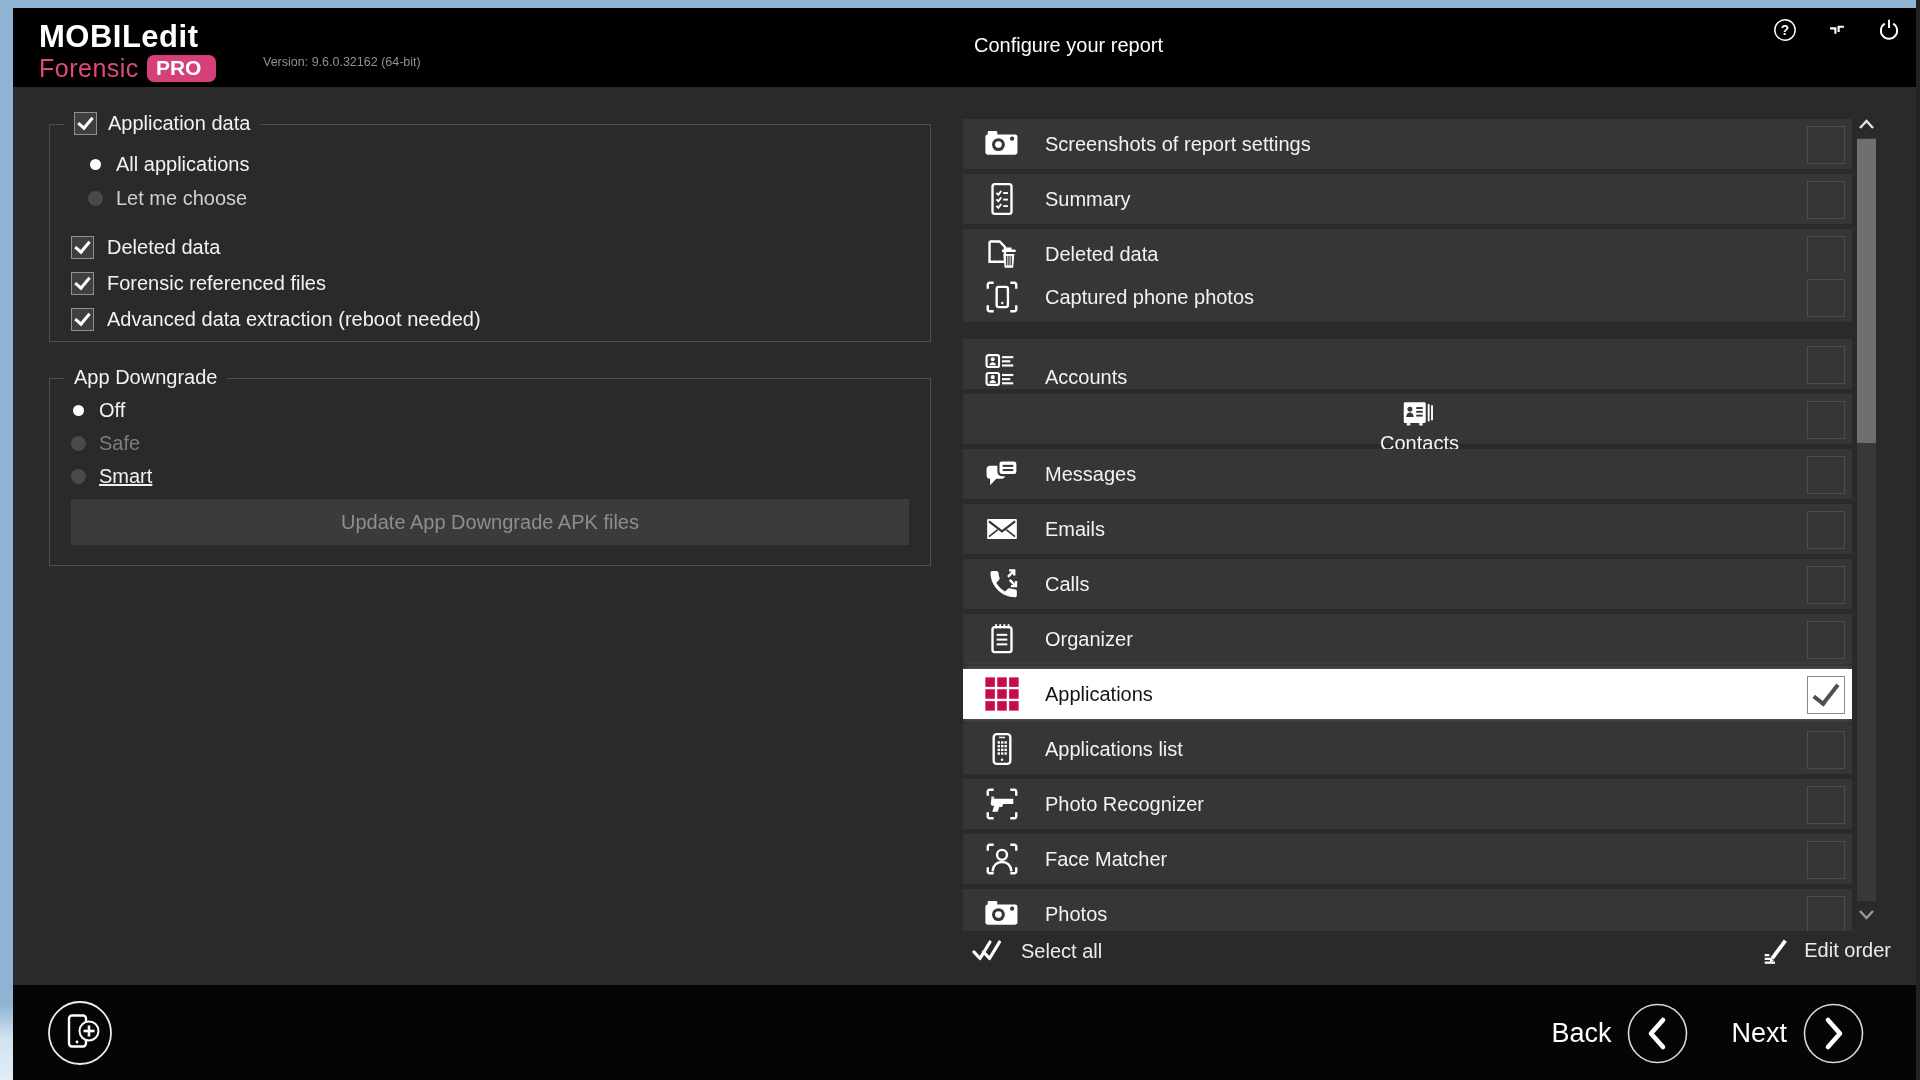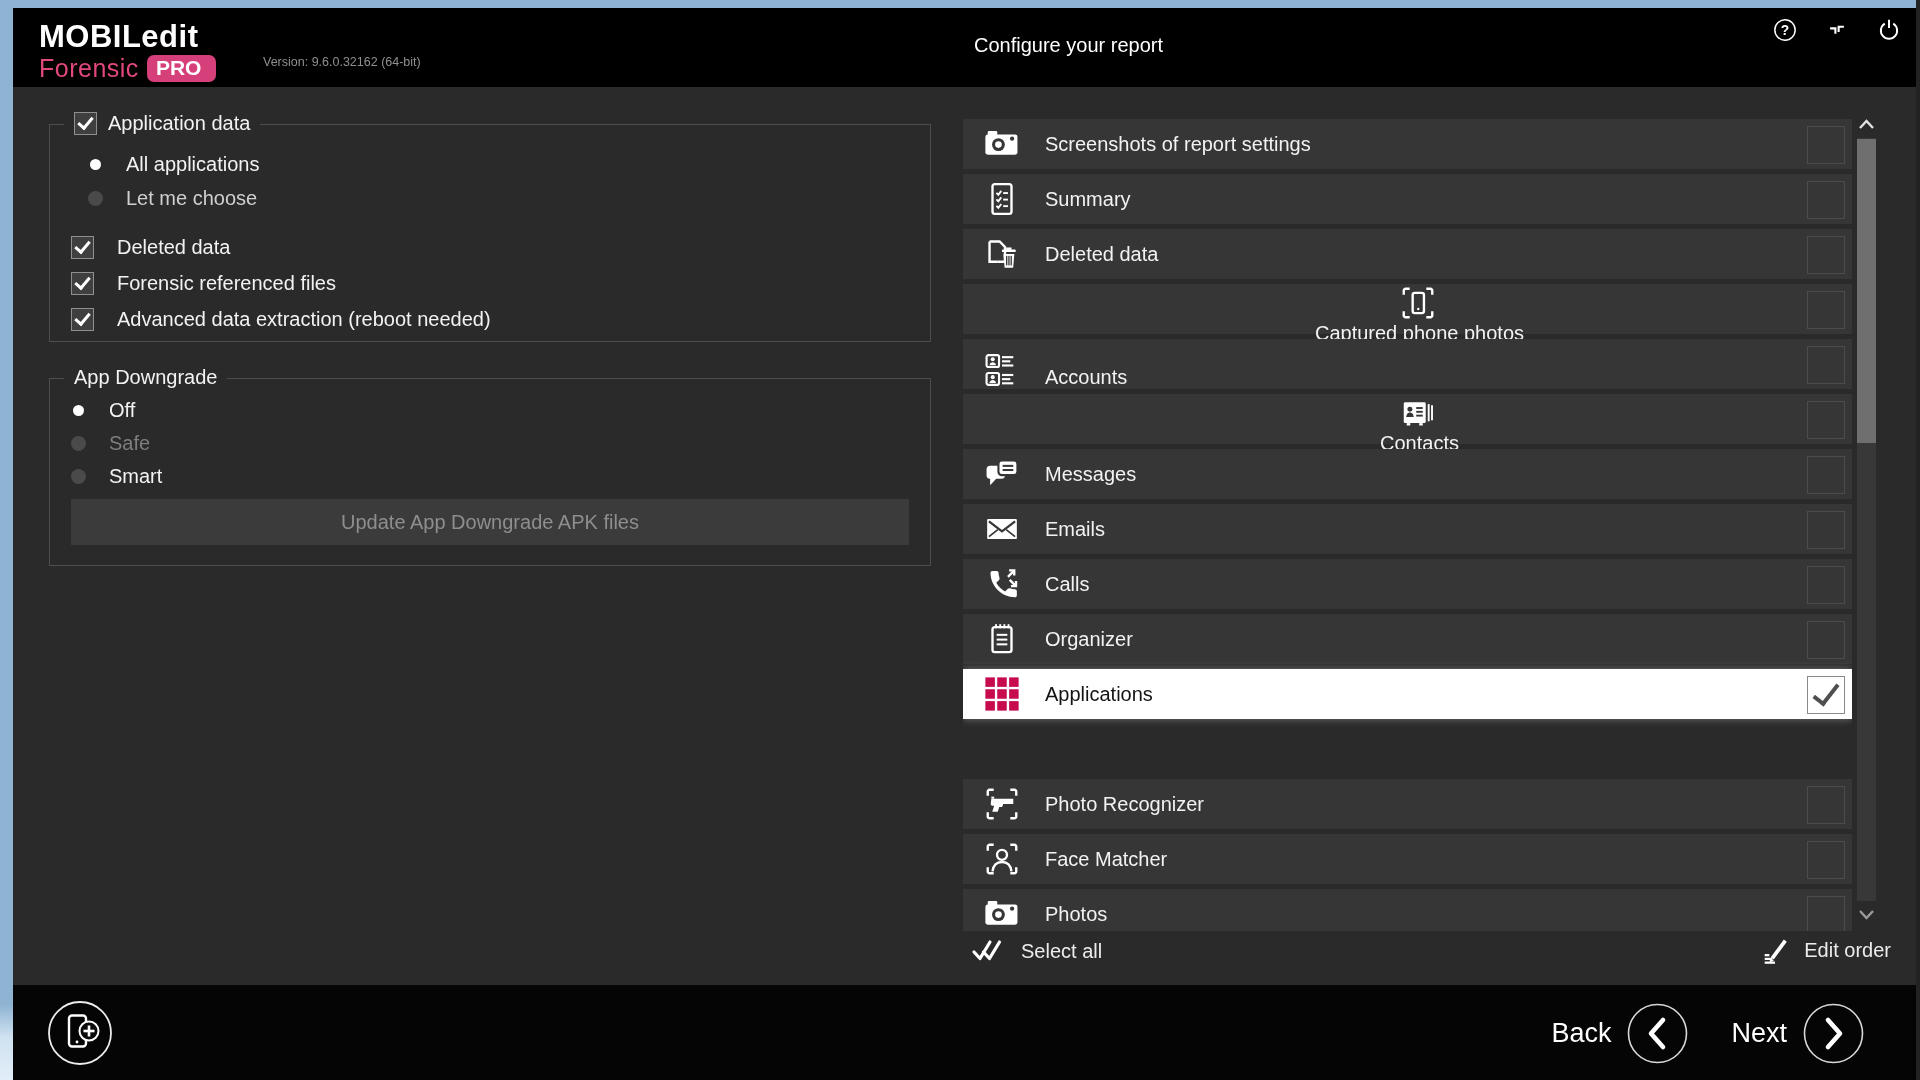--- a/index.html
+++ b/index.html
@@ -27,21 +27,21 @@
   .groupbox{position:absolute;border:1px solid #4d4d4d;}
   .gb1{left:36px;top:37px;width:880px;height:216px;}
   .gb2{left:36px;top:291px;width:880px;height:186px;}
   .gb-legend{position:absolute;top:-13px;left:14px;background:#2a2a2a;padding:0 10px;
       display:flex;align-items:center;gap:11px;font-size:20px;color:#f2f2f2;}
   
   .cb{position:relative;width:21px;height:21px;background:#3f3f3f;border:1px solid #8f8f8f;
       display:inline-block;flex:0 0 auto;cursor:pointer;}
   .cb.checked::after{content:"";position:absolute;left:6px;top:1px;width:6px;height:12px;
       border:solid #fff;border-width:0 3px 3px 0;transform:rotate(40deg);}
-  .opt-row{position:absolute;display:flex;align-items:center;gap:23px;font-size:20px;color:#f2f2f2;}
+  .opt-row{position:absolute;display:flex;align-items:center;gap:13px;font-size:20px;color:#f2f2f2;}
   .radio{width:15px;height:15px;border-radius:50%;background:#4a4a4a;flex:0 0 auto;cursor:pointer;}
   .radio.selected{width:11px;height:11px;background:#fff;margin:2px;}
   .dim-label{color:#cfcfcf;}
   .disabled-label{color:#7d7d7d;}
   .gray-btn{position:absolute;left:21px;top:120px;width:838px;height:46px;background:#3b3b3b;
       border:none;color:#8e8e8e;font-size:20px;font-family:"Liberation Sans",sans-serif;cursor:default;}
   
   .section-list{position:absolute;left:950px;top:32px;width:889px;height:812px;overflow:hidden;}
   .srow{position:absolute;left:0;width:889px;height:50px;background:#363636;--icon-bg:#363636;
       display:flex;align-items:center;cursor:pointer;}
@@ -285,21 +285,21 @@
         <span>App Downgrade</span>
       </div>
       <div class="opt-row" style="left:21px;top:20px;">
         <span class="radio selected"></span>
         <span>Off</span>
       </div>
       <div class="opt-row" style="left:21px;top:53px;">
         <span class="radio"></span>
         <span class="disabled-label">Safe</span>
       </div>
-      <div class="opt-row" style="left:21px;top:86px;">
+      <div class="opt-row" style="left:21px;top:86px;text-decoration:underline;">
         <span class="radio"></span>
         <span>Smart</span>
       </div>
       <button class="gray-btn" disabled="">Update App Downgrade APK files</button>
     </div>
 
     <div class="section-list" id="section-list">
   <div class="srow" style="top: 0px;">
     <span class="srow-icon">
       <svg viewBox="0 0 32 32">
@@ -323,21 +323,21 @@
   <div class="srow" style="top: 110px;">
     <span class="srow-icon">
       <svg viewBox="0 0 32 32">
               <use href="#sym-folder-trash"></use>
             </svg>
     </span>
     <span class="srow-label">Deleted data</span>
     <span class="srow-cb"></span>
   </div>
 
-  <div class="srow" style="top: 165px; flex-direction: column;">
+  <div class="srow" style="top: 153px;">
     <span class="srow-icon">
       <svg viewBox="0 0 32 32">
               <use href="#sym-phone-capture"></use>
             </svg>
     </span>
     <span class="srow-label">Captured phone photos</span>
     <span class="srow-cb"></span>
   </div>
 
   <div class="srow" style="top: 220px; align-items: flex-end;">
@@ -403,20 +403,29 @@
   <div class="srow selected" style="top: 550px;">
     <span class="srow-icon" style="color: rgb(198, 11, 78);">
       <svg viewBox="0 0 32 32">
               <use href="#sym-app-grid"></use>
             </svg>
     </span>
     <span class="srow-label">Applications</span>
     <span class="srow-cb checked"></span>
   </div>
 
+  <div class="srow" style="top: 605px;">
+    <span class="srow-icon">
+      <svg viewBox="0 0 32 32">
+              <use href="#sym-phone-apps"></use>
+            </svg>
+    </span>
+    <span class="srow-label">Applications list</span>
+    <span class="srow-cb"></span>
+  </div>
 
   <div class="srow" style="top: 660px;">
     <span class="srow-icon">
       <svg viewBox="0 0 32 32">
               <use href="#sym-gun-recognizer"></use>
             </svg>
     </span>
     <span class="srow-label">Photo Recognizer</span>
     <span class="srow-cb"></span>
   </div>

